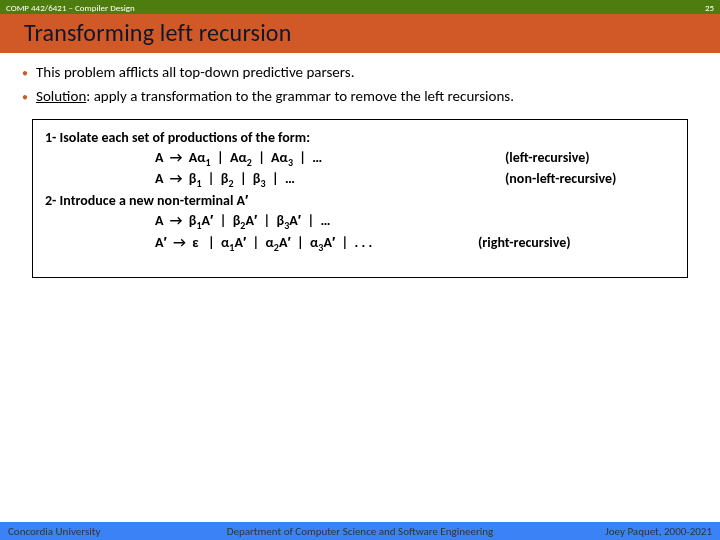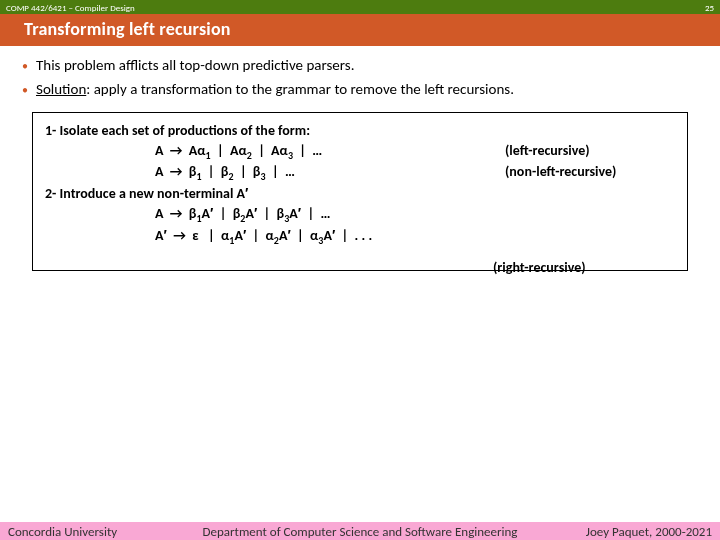--- a/index.html
+++ b/index.html
@@ -16,24 +16,24 @@
     color: #fff;
     height: 14px;
     display: flex;
     justify-content: space-between;
     align-items: center;
     padding: 0 6px;
     font-size: 9px;
   }
   .title-bar {
     background: #d15927;
-    color: #ffffff;
+    color: #0f172a;
     padding: 4px 24px 6px 24px;
-    font-size: 18px;
-    font-weight: 700;
+    font-size: 24px;
+    font-weight: 400;
     letter-spacing: 0.2px;
   }
   .content {
     padding: 8px 20px 0 20px;
   }
   .bullet-line {
     display: flex;
     align-items: flex-start;
     margin: 2px 0 4px 0;
     font-size: 15px;
@@ -61,25 +61,25 @@
     position: absolute;
   }
   .row { position: relative; }
   .sub { font-size: 10px; vertical-align: sub; }
   .footer {
     position: absolute;
     bottom: 0;
     left: 0;
     right: 0;
     height: 18px;
-    background: #f9a8d4;
+    background: #3b82f6;
     display: flex;
     justify-content: space-between;
     align-items: center;
-    font-size: 13px;
+    font-size: 11px;
     color: #333;
     padding: 0 8px;
   }
   .footer-center {
     position: absolute;
     left: 50%;
     transform: translateX(-50%);
   }
 </style>
 </head>
@@ -121,21 +121,21 @@
 
     <div class="algo-line">2- Introduce a new non-terminal A′</div>
 
     <div class="row">
       <span class="algo-line indent1"><span>A  →  β</span><span class="sub">1</span><span>A′  |  β</span><span class="sub">2</span><span>A′  |  β</span><span class="sub">3</span><span>A′  |  …</span></span>
     </div>
 
 
     <div class="row">
       <span class="algo-line indent1"><span>A′  →  ε   |  α</span><span class="sub">1</span><span>A′  |  α</span><span class="sub">2</span><span>A′  |  α</span><span class="sub">3</span><span>A′  |  . . .</span></span>
-      <span class="note-right" style="left:448px; top:0;margin-top:32px;">(right-recursive)</span>
+      <span class="note-right" style="left:433px; top:0;">(right-recursive)</span>
     </div>
   </div>
 
 </div>
 
 <div class="footer">
   <span>Concordia University</span>
   <span class="footer-center">Department of Computer Science and Software Engineering</span>
   <span>Joey Paquet, 2000-2021</span>
 </div>

